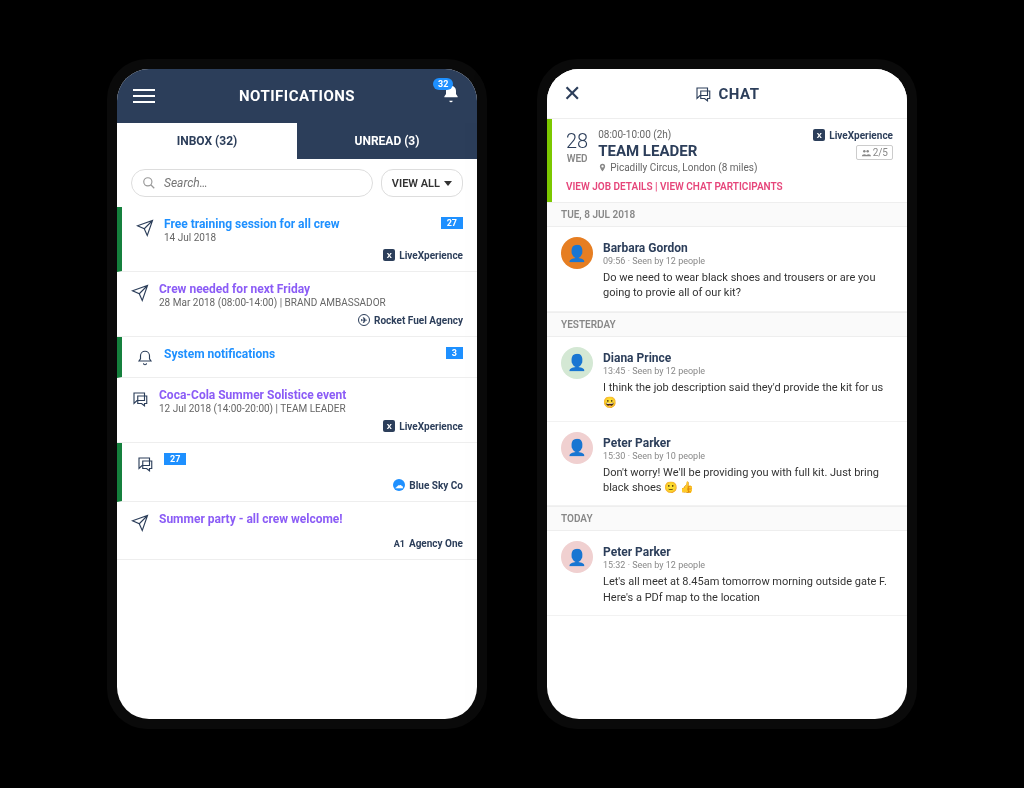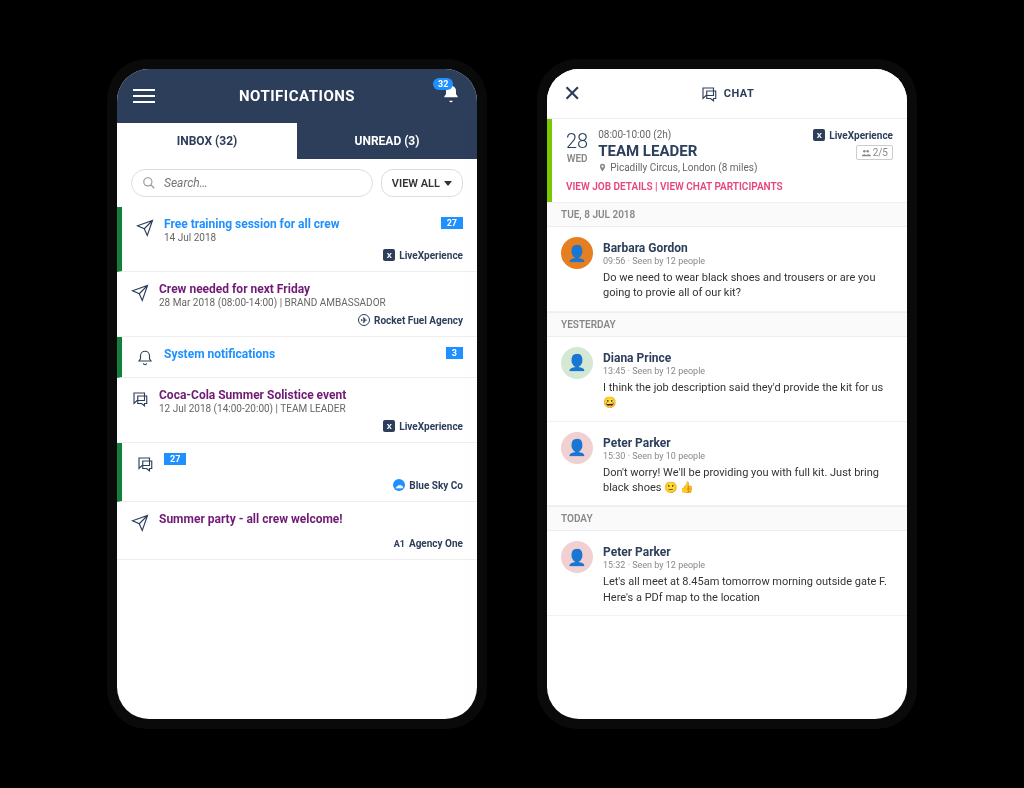--- a/index.html
+++ b/index.html
@@ -21,34 +21,34 @@
 .search-icon{width:14px;height:14px;stroke:#999;fill:none;stroke-width:2}
 .search-input{border:none;outline:none;font-size:12px;font-style:italic;color:#999;flex:1}
 .view-all{border:1px solid #ddd;border-radius:12px;padding:6px 10px;font-size:11px;font-weight:600;color:#333;display:flex;align-items:center;gap:4px;cursor:pointer}
 .caret{width:0;height:0;border-left:4px solid transparent;border-right:4px solid transparent;border-top:5px solid #333}
 .notif-list{flex:1;overflow-y:auto}
 .notif{padding:10px 14px 10px 14px;border-bottom:1px solid #eee;position:relative}
 .notif.unread{border-left:5px solid #15803d}
 .notif-main{display:flex;gap:10px;align-items:flex-start}
 .notif-icon{width:18px;height:18px;margin-top:2px;flex-shrink:0}
 .notif-body{flex:1;min-width:0}
-.notif-title{font-size:12px;font-weight:700;color:#701a75}
+.notif-title{font-size:12px;font-weight:700;color:#8b5cf6}
 .notif.unread .notif-title{color:#1e90ff}
 .notif-sub{font-size:10px;color:#666;margin-top:1px}
 .notif-badge{background:#1e90ff;color:#fff;font-size:9px;font-weight:700;border-radius:0;padding:1px 6px;flex-shrink:0}
 .notif-agency{text-align:right;font-size:10px;font-weight:700;color:#2c3e5a;margin-top:6px;display:flex;justify-content:flex-end;align-items:center;gap:4px}
 .agency-icon{width:12px;height:12px;display:inline-flex;align-items:center;justify-content:center;background:#2c3e5a;color:#fff;font-size:8px;font-weight:700;border-radius:2px}
 .agency-icon.circle{border-radius:50%;background:#1e90ff}
 .agency-icon.ring{border-radius:50%;background:transparent;border:1px solid #2c3e5a;color:#2c3e5a}
 
 .chat-header{background:#fff;height:50px;display:flex;align-items:center;justify-content:center;position:relative;border-bottom:1px solid #eee}
 .close-x{position:absolute;left:16px;font-size:22px;color:#2c3e5a;cursor:pointer}
 .chat-title-wrap{display:flex;align-items:center;gap:6px}
 .chat-icon{width:18px;height:18px;stroke:#2c3e5a;fill:none;stroke-width:1.5}
-.chat-title{font-weight:700;font-size:11px;color:#2c3e5a;letter-spacing:.5px}
+.chat-title{font-weight:700;font-size:15px;color:#2c3e5a;letter-spacing:.5px}
 .job-card{border-left:5px solid #7cc800;padding:10px 14px;position:relative}
 .job-top{display:flex;justify-content:center;align-items:flex-start}
 .job-date-col{text-align:center;margin-right:10px}
 .job-day{font-size:20px;font-weight:300;color:#2c3e5a}
 .job-dow{font-size:10px;color:#888;font-weight:600}
 .job-info{flex:1}
 .job-time{font-size:10px;color:#666}
 .job-role{font-size:15px;font-weight:700;color:#2c3e5a;margin-top:2px}
 .job-loc{font-size:10px;color:#666;margin-top:2px;display:flex;align-items:center;gap:3px}
 .job-agency{font-size:10px;font-weight:700;color:#2c3e5a;display:flex;align-items:center;gap:4px}

